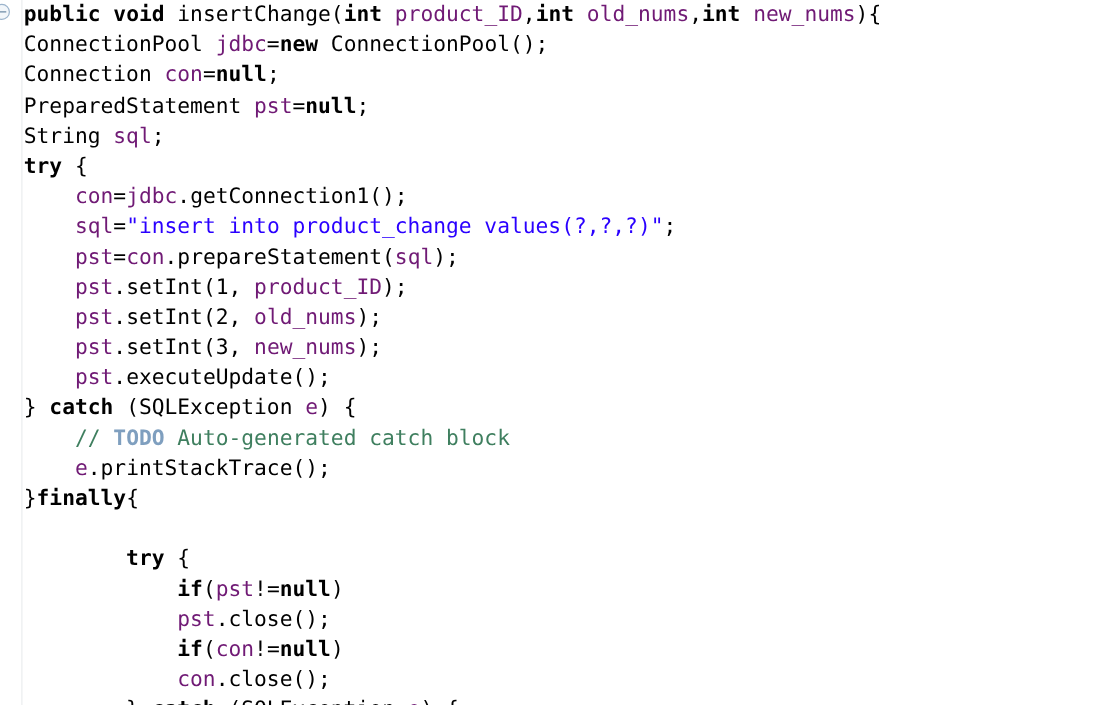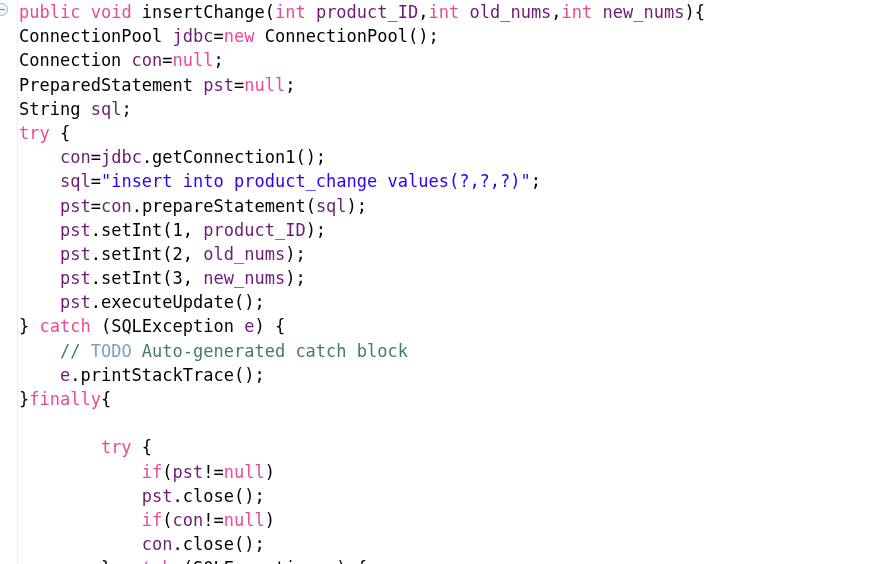--- a/index.html
+++ b/index.html
@@ -62,24 +62,24 @@
     line-height: 24.2px;
     white-space: pre;
     overflow: hidden;
   }
   .line {
     height: 24.2px;
     white-space: pre;
   }
 
   
-  .kw   { color: #ec4899; font-weight: normal; }
+  .kw   { color: #000000; font-weight: bold; }
   .str  { color: #2a00ff; }
   .cmt  { color: #3f7f5f; }
-  .todo { color: #7f9fbf; font-weight: normal; }
+  .todo { color: #7f9fbf; font-weight: bold; }
   .var  { color: #701a75; }
   .pln  { color: #000000; }
 </style>
 </head>
 <body>
 
 <div id="screen">
 
   <div id="gutter">
     <div class="fold-marker"></div>

